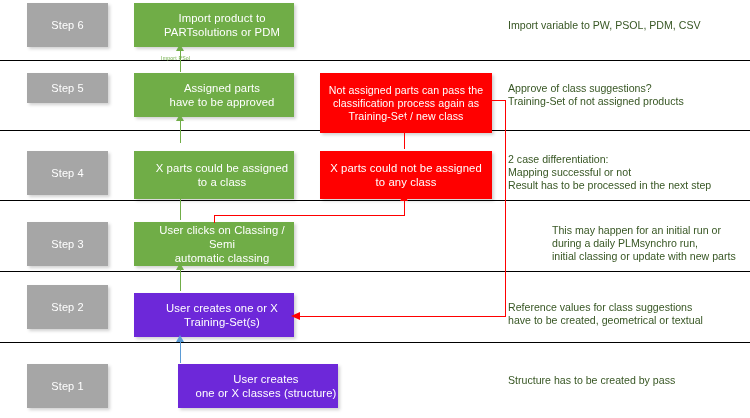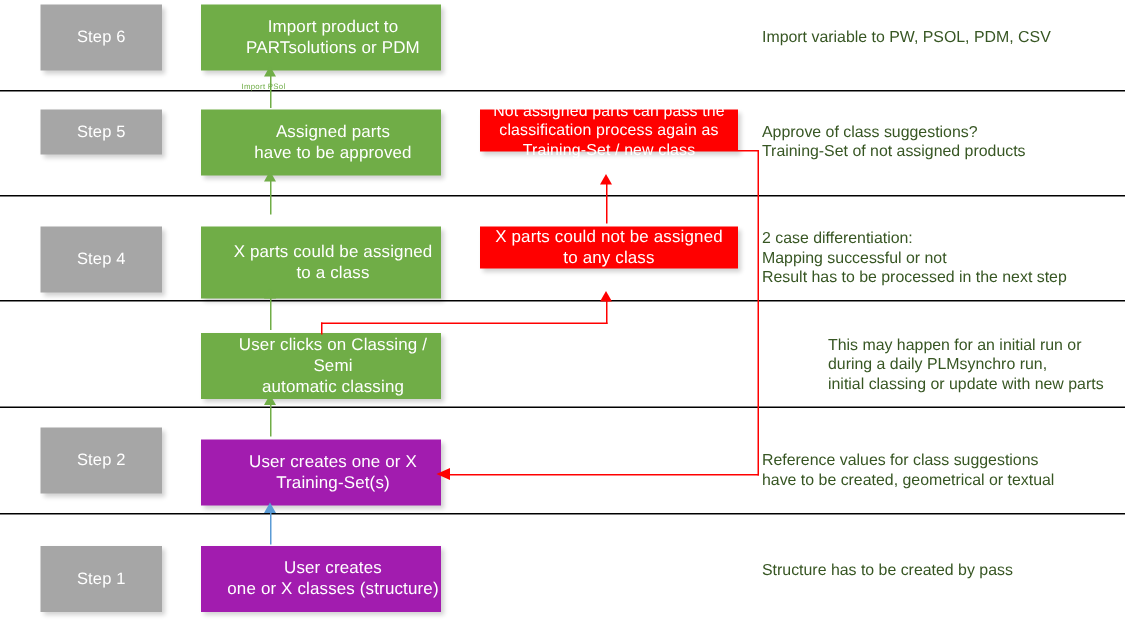--- a/index.html
+++ b/index.html
@@ -44,21 +44,21 @@
   .box-main {
     left: 134px;
     width: 160px;
     padding-left: 16px;
   }
   .box-alt {
     left: 320px;
     width: 172px;
   }
   .green { background: #70ad47; }
-  .blue  { background: #a21caf; }
+  .blue  { background: #6d28d9; }
   .red   { background: #ff0000; }
   .note {
     position: absolute;
     left: 508px;
     width: 238px;
     color: #375623;
     font-size: 10.6px;
     line-height: 13.2px;
     white-space: pre-line;
   }
@@ -104,49 +104,50 @@
   <div class="divider" style="top:342px;"></div>
 
   <div class="box box-step" style="top: 3px; height: 44px; white-space: pre-line;">Step 6</div>
   <div class="box box-main green" style="top: 3px; height: 44px; white-space: pre-line;">Import product to
 PARTsolutions or PDM</div>
   <div class="note" style="top: 19px; white-space: pre-line;">Import variable to  PW, PSOL, PDM, CSV</div>
 
   <div class="box box-step" style="top: 73px; height: 30px; white-space: pre-line;">Step 5</div>
   <div class="box box-main green" style="top: 73px; height: 44px; white-space: pre-line;">Assigned parts
 have to be approved</div>
-  <div class="box box-alt red" style="top: 73px; height: 28px; font-size: 10.6px; line-height: 13px; white-space: pre-line;">Not assigned parts can pass the
+  <div class="box box-alt red" style="top: 73px; height: 60px; font-size: 10.6px; line-height: 13px; white-space: pre-line;">Not assigned parts can pass the
 classification process again as
 Training-Set / new class</div>
   <div class="note" style="top: 82px; white-space: pre-line;">Approve of class suggestions?
 Training-Set of not assigned products</div>
 
   <div class="box box-step" style="top: 151px; height: 44px; white-space: pre-line;">Step 4</div>
   <div class="box box-main green" style="top: 151px; height: 48px; white-space: pre-line;">X parts could be assigned
 to a class</div>
-  <div class="box box-alt red" style="top: 151px; height: 28px; white-space: pre-line;">X parts could not be assigned
+  <div class="box box-alt red" style="top: 151px; height: 48px; white-space: pre-line;">X parts could not be assigned
 to any class</div>
   <div class="note" style="top: 153px; white-space: pre-line;">2 case differentiation:
 Mapping successful or not
 Result has to be processed in the next step</div>
 
+  <div class="box box-step" style="top: 222px; height: 44px; white-space: pre-line;">Step 3</div>
   <div class="box box-main green" style="top: 222px; height: 44px; white-space: pre-line;">User clicks on Classing / Semi
 automatic classing</div>
   <div class="note" style="top: 224px; white-space: pre-line; margin-left: 44px;">This may happen for an initial run or
 during a daily PLMsynchro run,
 initial classing or update with new parts</div>
 
   <div class="box box-step" style="top: 285px; height: 44px; white-space: pre-line;">Step 2</div>
   <div class="box box-main blue" style="top: 293px; height: 44px; white-space: pre-line;">User creates one or X
 Training-Set(s)</div>
   <div class="note" style="top: 301px; white-space: pre-line;">Reference values for class suggestions
 have to be created, geometrical or textual</div>
 
   <div class="box box-step" style="top: 364px; height: 44px; white-space: pre-line;">Step 1</div>
-  <div class="box box-main blue" style="top: 364px; height: 44px; white-space: pre-line;">User creates
+  <div class="box box-main blue" style="top: 364px; height: 44px; white-space: pre-line; margin-left: 44px;">User creates
 one or X classes (structure)</div>
   <div class="note" style="top: 374px; white-space: pre-line;">Structure has to be created by pass</div>
 
   <div class="v-line" style="left:180px;top:47px;height:25px;border-left:1.6px solid #70ad47;"></div>
   <div class="arrowhead ah-up" style="left:175.5px;top:44px;border-bottom:7px solid #70ad47;"></div>
   <div class="edge-label" style="left:161px;top:55px;">Import PSol</div>
 
   <div class="v-line" style="left:180px;top:117px;height:26px;border-left:1.6px solid #70ad47;"></div>
   <div class="arrowhead ah-up" style="left:175.5px;top:114px;border-bottom:7px solid #70ad47;"></div>
 

